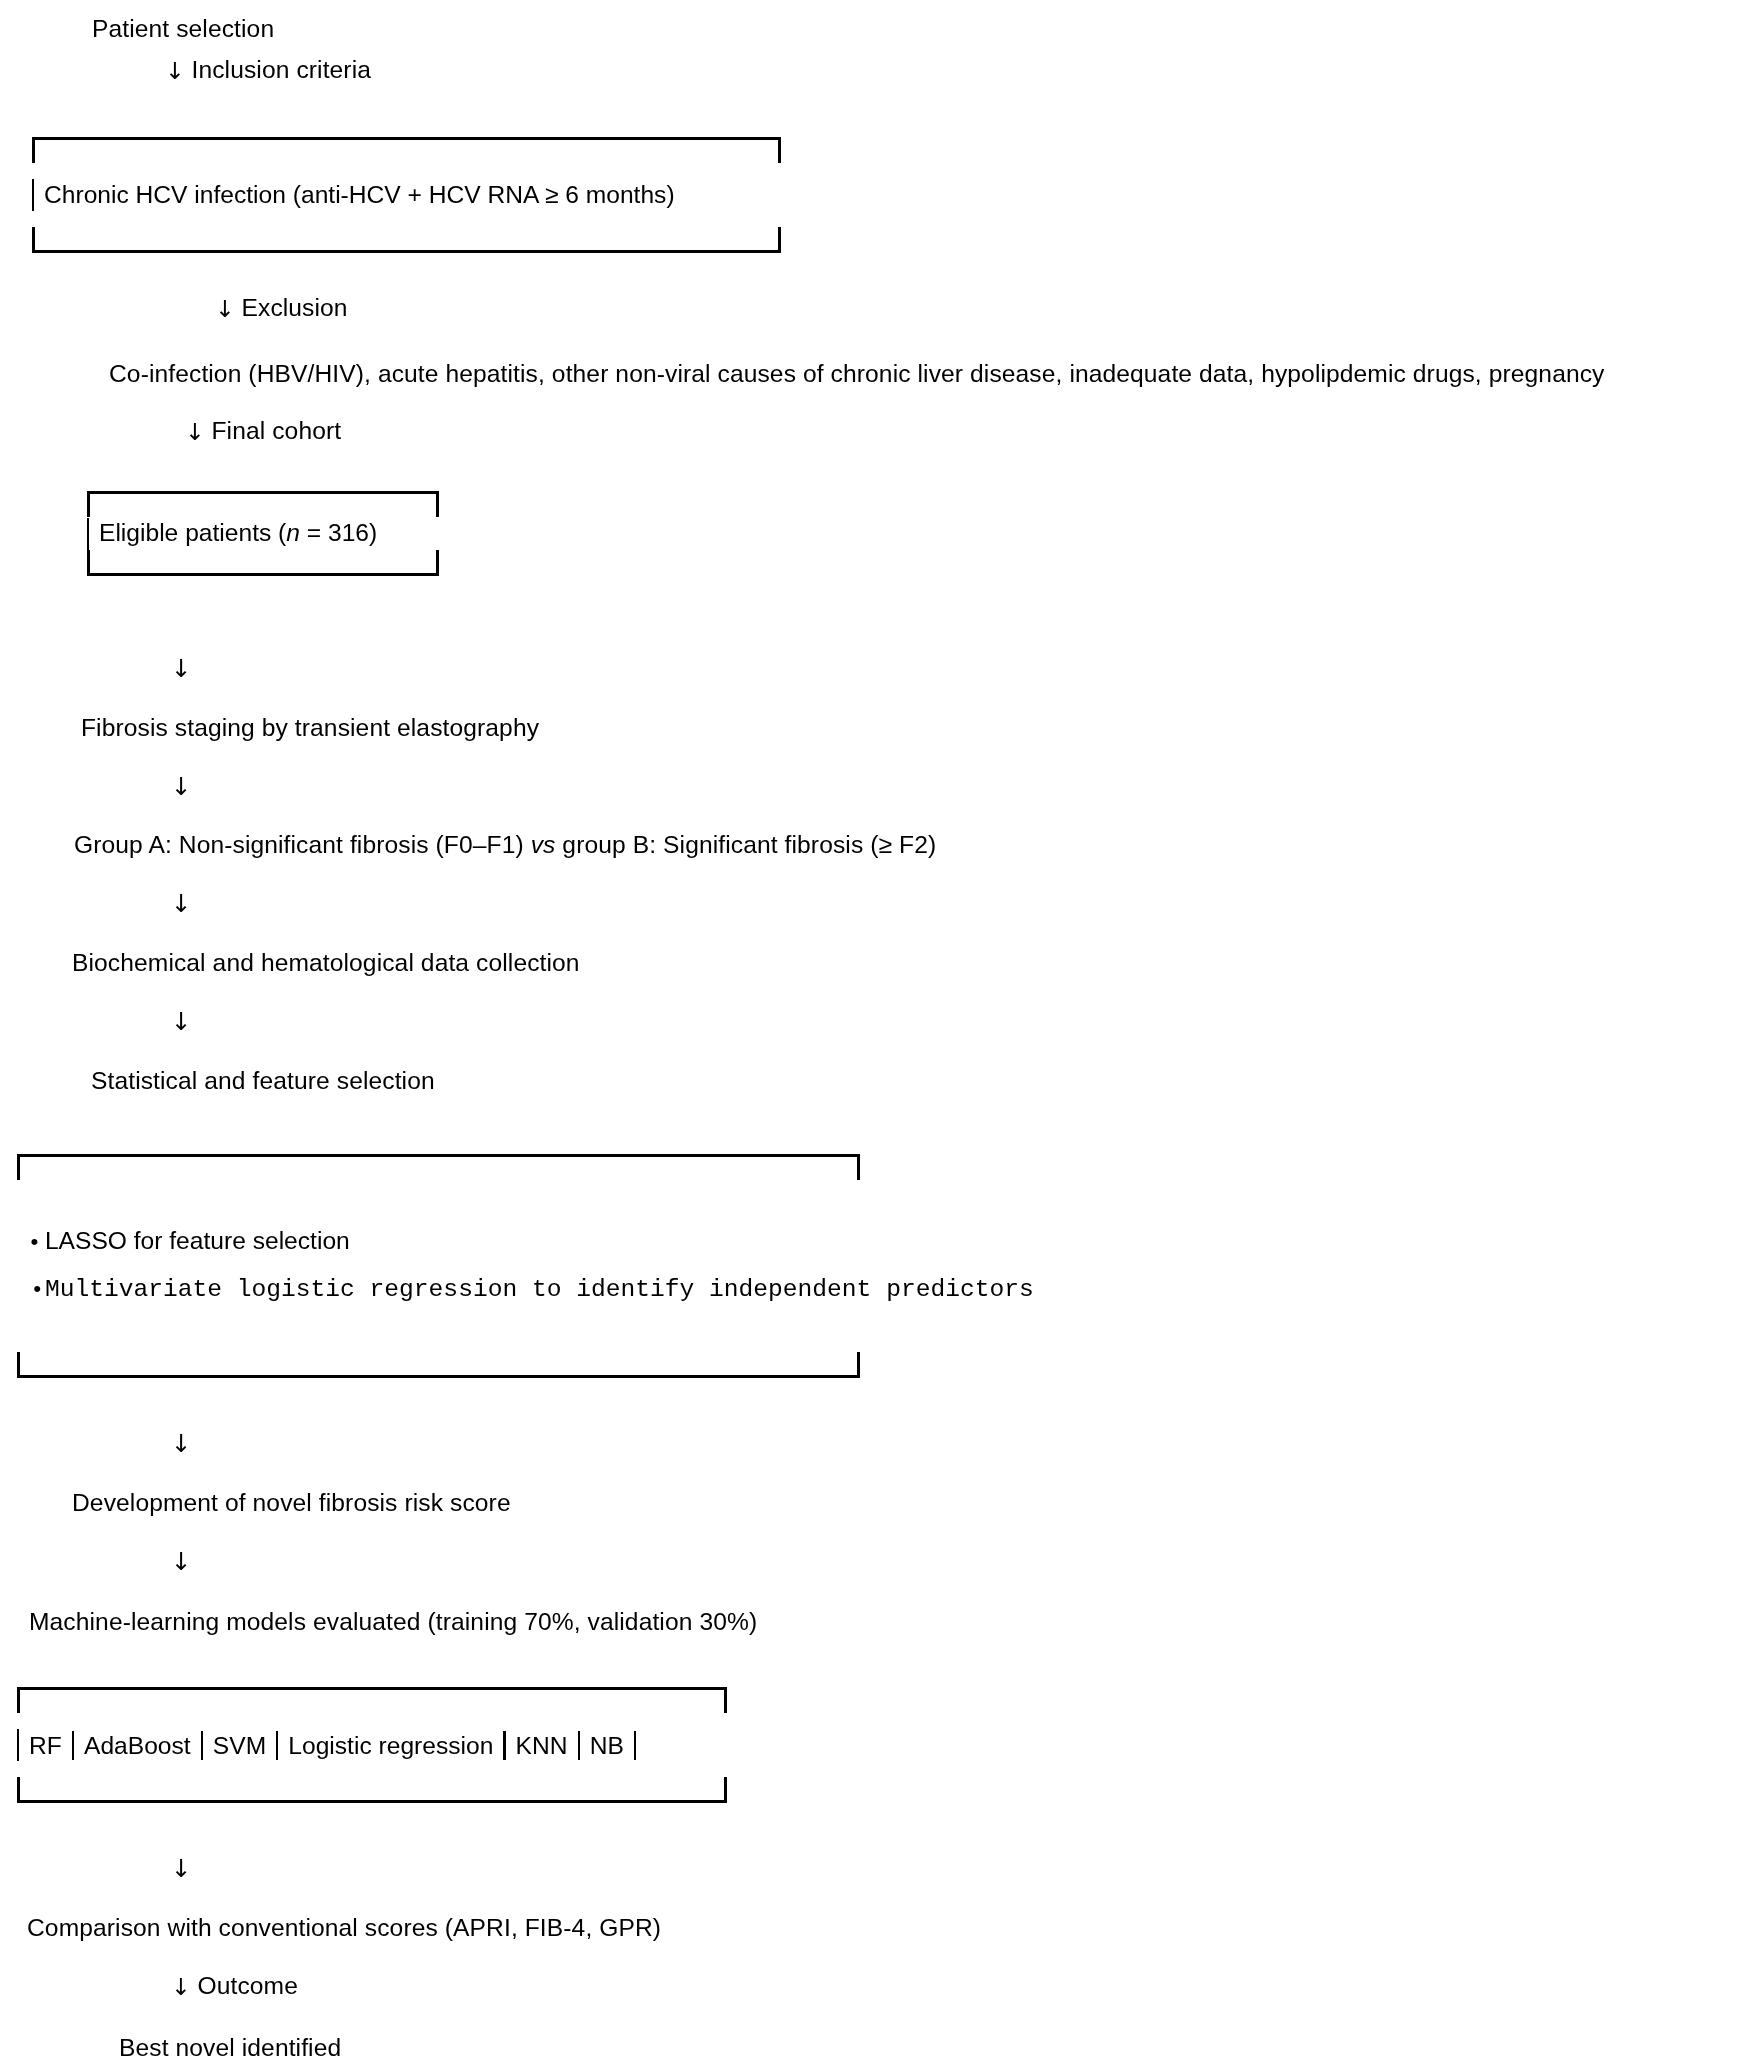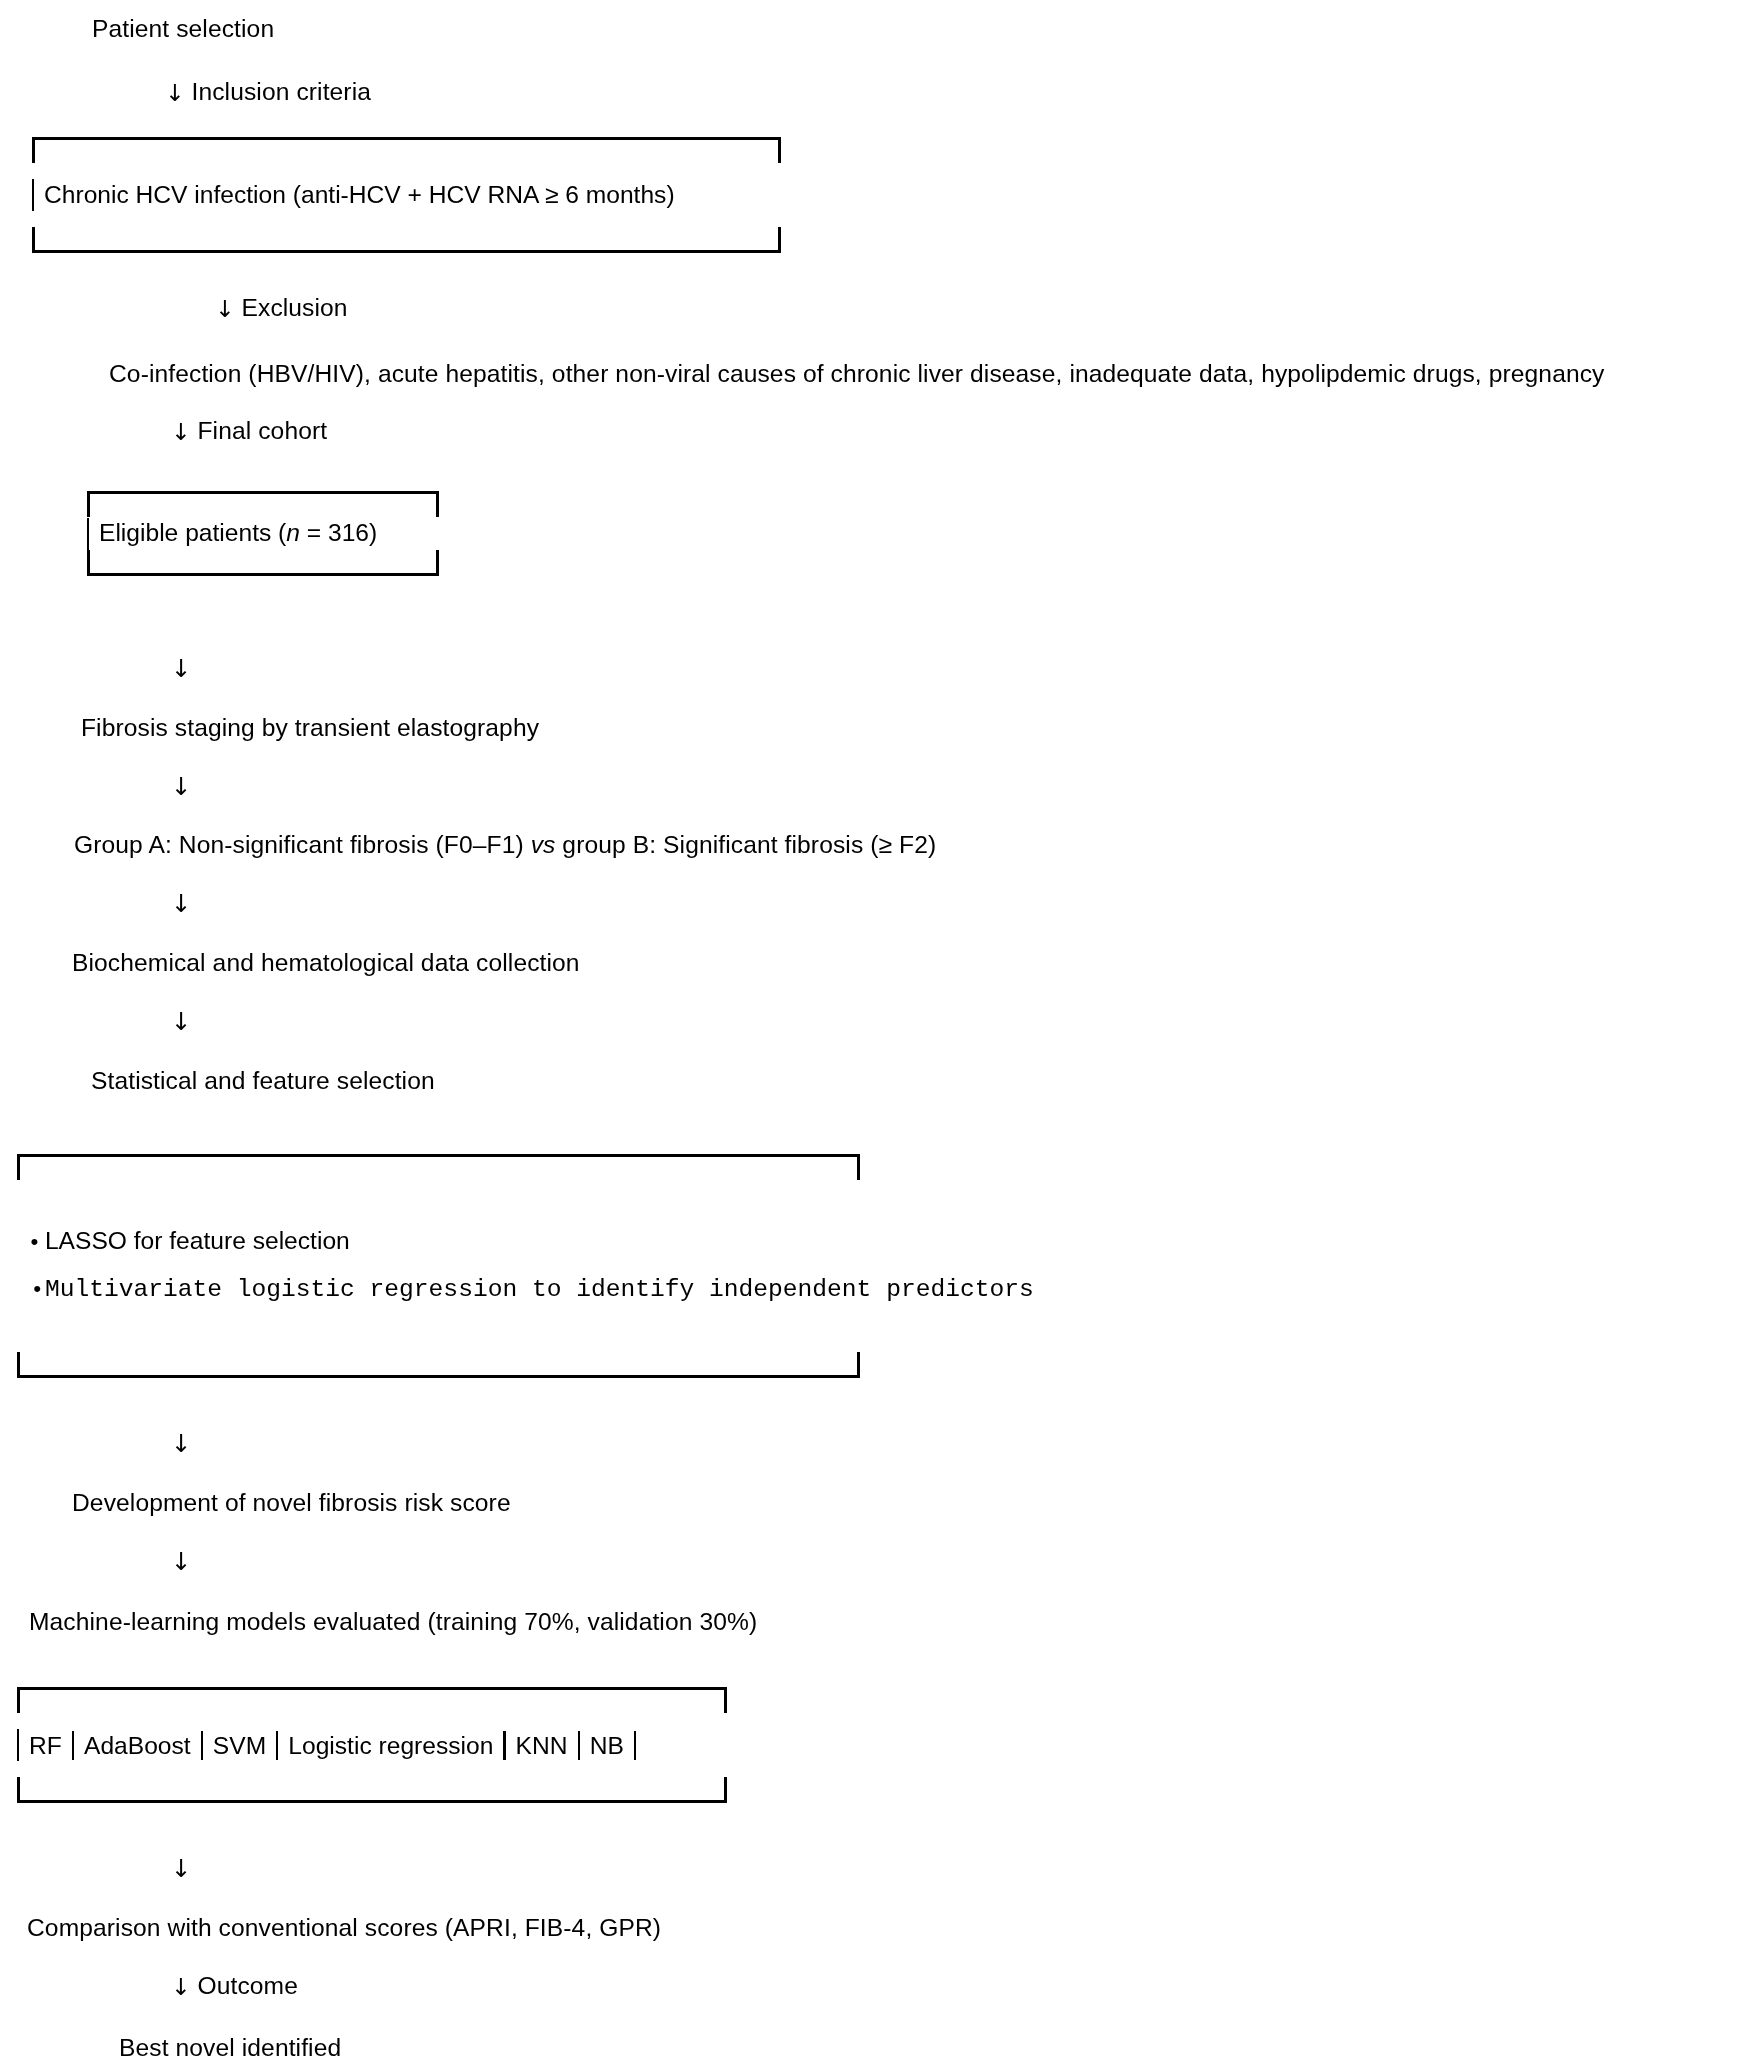--- a/index.html
+++ b/index.html
@@ -128,21 +128,21 @@
     margin: 0 10px;
   }
 </style>
 </head>
 <body>
 
 <div id="flowchart">
 
   <div class="row plain" style="left:92px; top:17px;">Patient selection</div>
 
-  <div class="row plain" style="left:165px; top:80px;">
+  <div class="row plain" style="left:165px; top:58px;">
     <span class="arrow-glyph">↓</span><span>Inclusion criteria</span>
   </div>
 
   <div class="bbox" style="left:32px; top:137px; width:749px; height:116px;">
     <div class="rule top"></div>
     <div class="tick tl"></div>
     <div class="tick tr"></div>
     <div class="body">
       <div class="line piped">Chronic HCV infection (anti-HCV + HCV RNA ≥ 6 months)</div>
     </div>
@@ -150,21 +150,21 @@
     <div class="tick br"></div>
     <div class="rule bottom"></div>
   </div>
 
   <div class="row plain" style="left:215px; top:296px;">
     <span class="arrow-glyph">↓</span><span>Exclusion</span>
   </div>
 
   <div class="row plain" style="left:109px; top:362px;">Co-infection (HBV/HIV), acute hepatitis, other non-viral causes of chronic liver disease, inadequate data, hypolipdemic drugs, pregnancy</div>
 
-  <div class="row plain" style="left:171px; top:419px;">
+  <div class="row plain" style="left:185px; top:419px;">
     <span class="arrow-glyph">↓</span><span>Final cohort</span>
   </div>
 
   <div class="bbox" style="left:87px; top:491px; width:352px; height:85px;">
     <div class="rule top"></div>
     <div class="tick tl"></div>
     <div class="tick tr"></div>
     <div class="body">
       <div class="line piped"><span>Eligible patients (</span><span class="ital">n</span><span> = 316)</span></div>
     </div>

